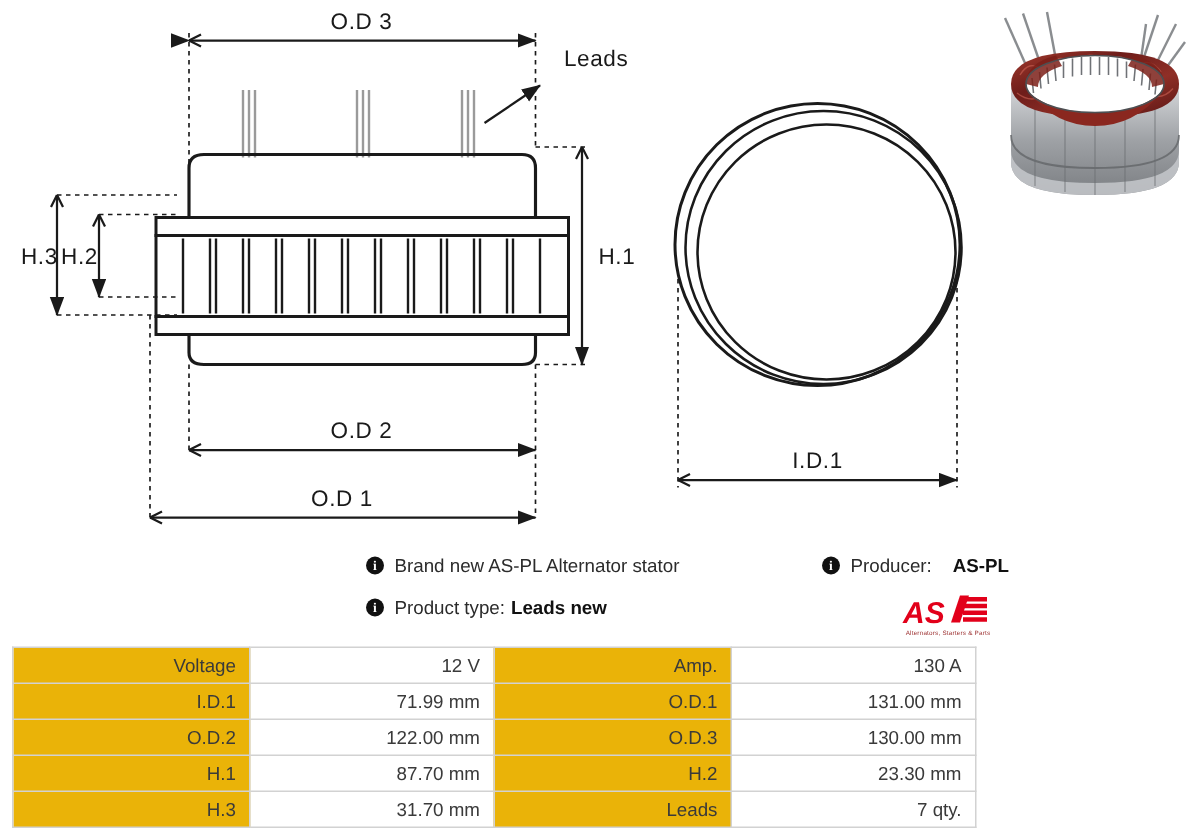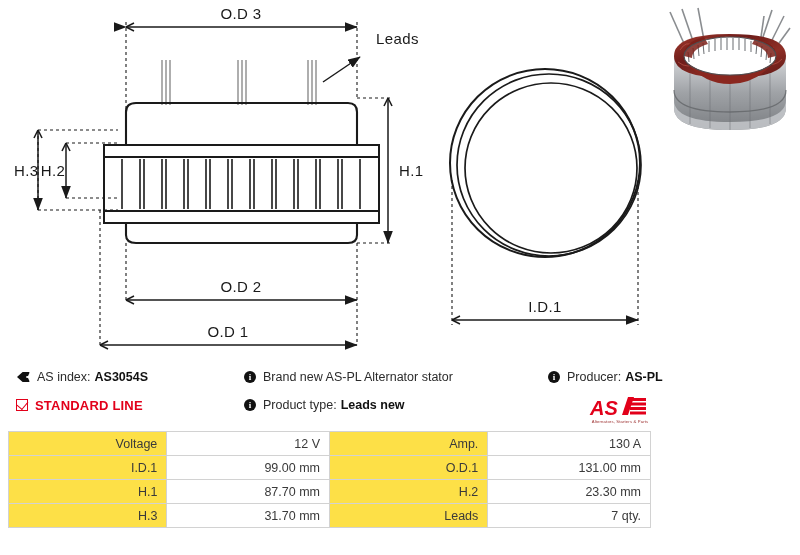--- a/index.html
+++ b/index.html
@@ -73,21 +73,21 @@
     left: 1.5px; top: -1px; width: 6px; height: 9px;
     border: solid #e2001a; border-width: 0 1.8px 1.8px 0;
     transform: rotate(40deg);
   }
   .std-line {
     color: #e2001a; font-weight: bold; font-size: 13px;
     letter-spacing: 0.2px;
   }
 
   
-  #brand-logo { position: absolute; left: 568px; top: 396px; width: 104px; height: 30px; }
+  #brand-logo { position: absolute; left: 580px; top: 396px; width: 104px; height: 30px; }
   #brand-logo svg { display: block; }
   .logo-tagline {
     position: absolute; left: 0; top: 23px; width: 104px;
     text-align: center; font-size: 4.2px; color: #9b2d2d;
     letter-spacing: 0.15px; white-space: nowrap;
   }
 
   
   #spec-table {
     position: absolute; left: 8px; top: 431px;
@@ -96,21 +96,21 @@
     font-size: 12.5px;
   }
   #spec-table td {
     height: 24px;
     padding: 0 9px;
     border: 1px solid #d2d2d2;
     text-align: right;
     color: #3a3a3a;
     white-space: nowrap;
   }
-  #spec-table td.key { background: #fde047; width: 146px; color: #3a3a3a; }
+  #spec-table td.key { background: #eab308; width: 146px; color: #3a3a3a; }
   #spec-table td.val { background: #ffffff; width: 150px; margin-left: 24px; }
 </style>
 </head>
 <body>
 
 <div id="page">
 
   <div id="drawing-area">
     <svg id="drawing-svg" viewBox="0 0 800 362" xmlns="http://www.w3.org/2000/svg">
       <defs>
@@ -337,54 +337,38 @@
       <path d="M20,52 Q20,38 40,33 L44,40 Q28,45 28,54 Z" fill="#7b2019" opacity="0.85"></path>
       <path d="M112,52 Q112,38 92,33 L88,40 Q104,45 104,54 Z" fill="#7b2019" opacity="0.85"></path>
 
       <path d="M22,58 Q40,80 66,80 Q92,80 110,58 Q92,72 66,72 Q40,72 22,58 Z" fill="#8a271f"></path>
       <ellipse cx="66" cy="52" rx="46" ry="19" fill="none" stroke="#4d4f52" stroke-width="1.1"></ellipse>
     </svg>
   </div>
 
   <div id="info-strip">
 
-    <div class="info-col" id="info-col-left">
-      <div class="info-row">
-        <span class="ico tag-ico">
-          <svg viewBox="0 0 14 12" width="14" height="12" xmlns="http://www.w3.org/2000/svg">
-            <path d="M1.2,1 L7.4,1 L13,6 L7.4,11 L1.2,11 Q0.2,11 0.6,10 L2.4,6 L0.6,2 Q0.2,1 1.2,1 Z" fill="#111" transform="scale(-1,1) translate(-14,0)"></path>
-            <circle cx="11.2" cy="6" r="1.1" fill="#fff"></circle>
-          </svg>
-        </span>
-        <span class="txt">AS index:</span>
-        <span class="txt bold" style="margin-left:4px;">AS3054S</span>
-      </div>
-      <div class="info-row">
-        <span class="ico chk-ico"></span>
-        <span class="txt std-line">STANDARD LINE</span>
-      </div>
-    </div>
 
     <div class="info-col" id="info-col-mid">
       <div class="info-row">
         <span class="ico info-ico">i</span>
         <span class="txt">Brand new AS-PL Alternator stator</span>
       </div>
       <div class="info-row">
         <span class="ico info-ico">i</span>
         <span class="txt">Product type:</span>
         <span class="txt bold" style="margin-left:4px;">Leads new</span>
       </div>
     </div>
 
     <div class="info-col" id="info-col-right">
       <div class="info-row">
         <span class="ico info-ico">i</span>
         <span class="txt">Producer:</span>
-        <span class="txt bold" style="margin-left:4px;">AS-PL</span>
+        <span class="txt bold" style="margin-left:14px;">AS-PL</span>
       </div>
     </div>
   </div>
 
   <div id="brand-logo">
     <svg viewBox="0 0 104 24" width="104" height="24" xmlns="http://www.w3.org/2000/svg">
 
       <text x="22" y="19" font-family="Liberation Sans, sans-serif" font-size="20" font-weight="bold" font-style="italic" fill="#e2001a">AS</text>
 
       <g fill="#e2001a">
@@ -401,23 +385,29 @@
   <table id="spec-table">
     <tbody>
       <tr>
         <td class="key">Voltage</td>
         <td class="val">12 V</td>
         <td class="key">Amp.</td>
         <td class="val">130 A</td>
       </tr>
       <tr>
         <td class="key">I.D.1</td>
-        <td class="val">99.00 mm</td>
+        <td class="val">71.99 mm</td>
         <td class="key">O.D.1</td>
         <td class="val">131.00 mm</td>
+      </tr>
+      <tr>
+        <td class="key">O.D.2</td>
+        <td class="val">122.00 mm</td>
+        <td class="key">O.D.3</td>
+        <td class="val">130.00 mm</td>
       </tr>
       <tr>
         <td class="key">H.1</td>
         <td class="val">87.70 mm</td>
         <td class="key">H.2</td>
         <td class="val">23.30 mm</td>
       </tr>
       <tr>
         <td class="key">H.3</td>
         <td class="val">31.70 mm</td>

